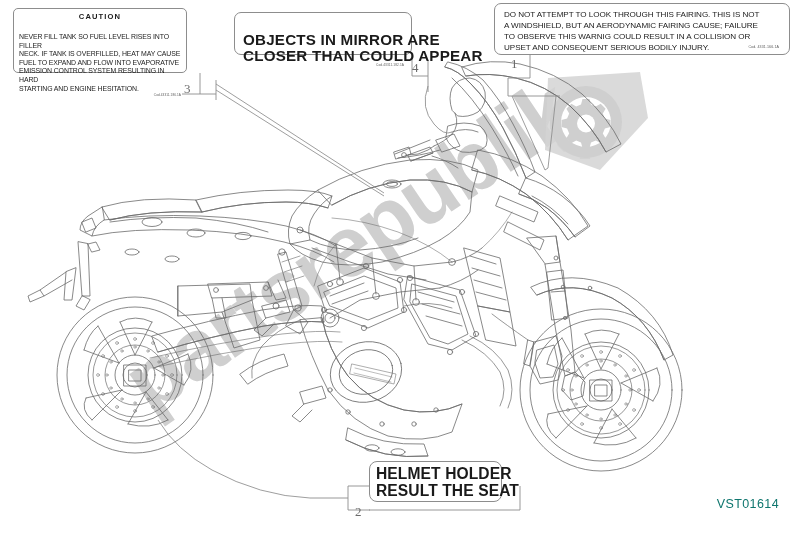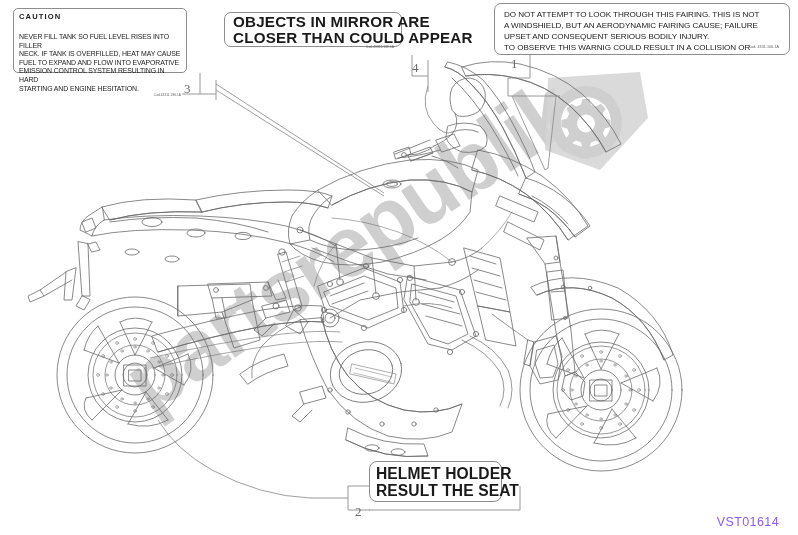--- a/index.html
+++ b/index.html
@@ -32,21 +32,21 @@
   
   #plate-caution {
     left: 13px;
     top: 8px;
     width: 174px;
     height: 65px;
     padding: 4px 5px 3px 5px;
     border-radius: 5px;
   }
   #plate-caution .cau-title {
-    text-align: left;
+    text-align: center;
     font-weight: bold;
     font-size: 7.6px;
     letter-spacing: 1.1px;
     margin-bottom: 11px;
   }
   #plate-caution .cau-body {
     font-size: 6.8px;
     letter-spacing: -0.12px;
     transform: scaleX(1.02);
     transform-origin: left top;
@@ -55,25 +55,25 @@
   .plate-code {
     font-size: 3.1px;
     color: #5a5a5a;
     letter-spacing: 0.1px;
     text-align: right;
     margin-top: 1px;
   }
 
   
   #plate-mirror {
-    left: 224px;
+    left: 234px;
     top: 12px;
     width: 178px;
-    height: 35px;
-    padding: 1px 7px 2px 8px;
+    height: 43px;
+    padding: 19px 7px 2px 8px;
   }
   #plate-mirror .mir-body {
     font-size: 15.2px;
     font-weight: bold;
     letter-spacing: 0.2px;
     line-height: 1.06;
     white-space: nowrap;
   }
   #plate-mirror .plate-code { font-size: 3.2px; margin-top: 0px; }
 
@@ -123,23 +123,23 @@
   }
   #callout-3 { left: 184px; top: 81px; }
   #callout-4 { left: 412px; top: 60px; }
   #callout-1 { left: 511px; top: 56px; }
   #callout-2 { left: 355px; top: 504px; }
 
   
   #part-number {
     position: absolute;
     right: 19px;
-    bottom: 6px;
+    bottom: 24px;
     font-size: 12.5px;
-    color: #8b5cf6;
+    color: #0f766e;
     letter-spacing: 0.4px;
     margin-top: 32px;
   }
 
   
   svg.layer {
     position: absolute;
     left: 0;
     top: 0;
     width: 798px;
@@ -525,22 +525,22 @@
       <div>OBJECTS IN MIRROR ARE</div>
       <div>CLOSER THAN COULD APPEAR</div>
     </div>
     <div class="plate-code">Cod.43311.182.1A</div>
   </div>
 
   <div class="plate" id="plate-fairing">
     <div class="fair-body">
       <div>DO NOT ATTEMPT TO LOOK THROUGH THIS FAIRING. THIS IS NOT</div>
       <div>A WINDSHIELD, BUT AN AERODYNAMIC FAIRING CAUSE; FAILURE</div>
+      <div>TO OBSERVE THIS WARNIG COULD RESULT IN A COLLISION OR</div>
       <div>UPSET AND CONSEQUENT SERIOUS BODILY INJURY.</div>
-      <div>TO OBSERVE THIS WARNIG COULD RESULT IN A COLLISION OR</div>
     </div>
     <div class="plate-code">Cod. 4331.166.1A</div>
   </div>
 
   <div class="plate" id="plate-helmet">
     <div class="helm-body">
       <div>HELMET HOLDER</div>
       <div>RESULT THE SEAT</div>
     </div>
   </div>

